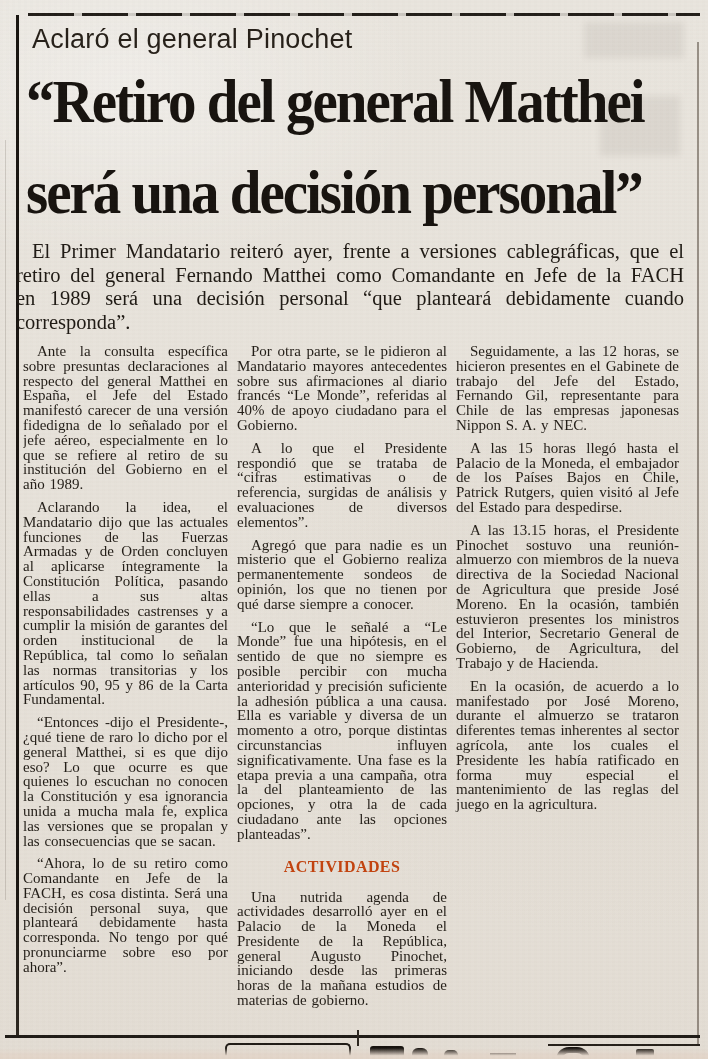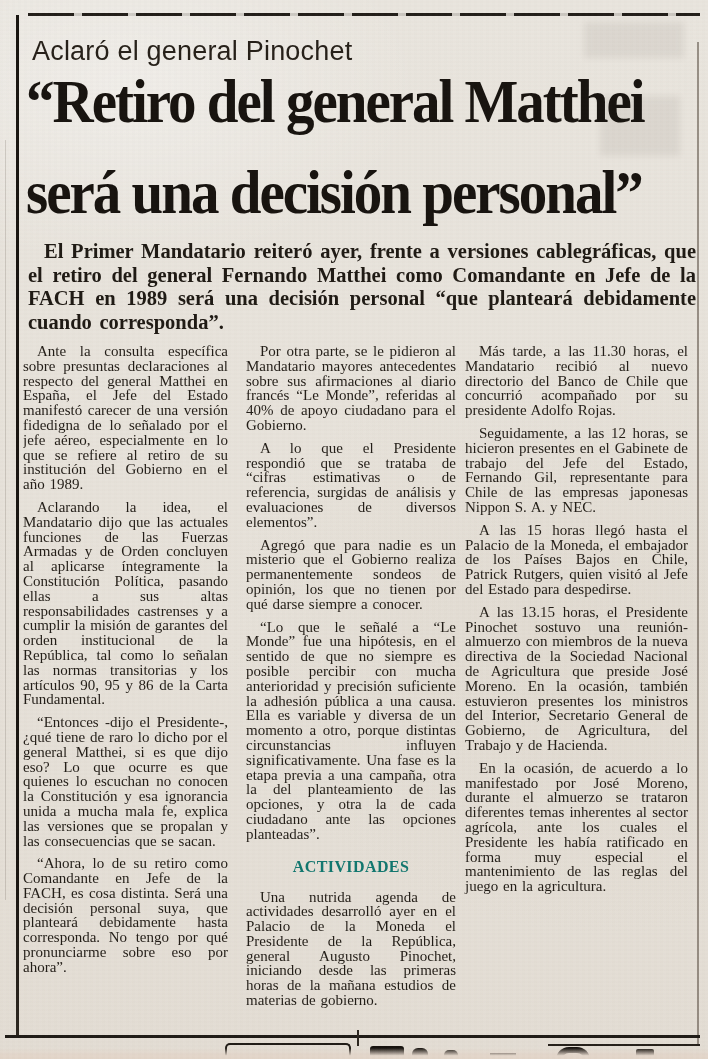--- a/index.html
+++ b/index.html
@@ -29,54 +29,54 @@
     background:repeating-linear-gradient(90deg,#211d18 0 46px, rgba(33,29,24,.15) 46px 54px);
   }
   .rule-left{position:absolute;left:16px;top:15px;width:3px;height:1022px;background:linear-gradient(180deg,#17130f 0 85%,#2b251e);}
   .rule-left-faint{position:absolute;left:5px;top:140px;width:1px;height:760px;background:rgba(60,50,40,.18);}
   .rule-right{position:absolute;left:697px;top:42px;width:2px;height:1002px;background:rgba(70,58,46,.5);}
   .rule-bottom{position:absolute;left:5px;top:1035px;width:695px;height:3px;background:#1d1914;}
   .rule-bottom2{position:absolute;left:548px;top:1044px;width:152px;height:2px;background:#241f19;}
 
   
   .kicker{
-    position:absolute;left:32px;top:36px;width:640px;
+    position:absolute;left:32px;top:24px;width:640px;
     font-family:"Liberation Sans",sans-serif;
     font-size:27px;color:#241e17;letter-spacing:.2px;
   }
   .headline{
     position:absolute;left:26px;top:56px;width:676px;margin:0;
     font-family:"Liberation Serif",serif;font-weight:700;
     font-size:57px;line-height:84px;letter-spacing:-2px;color:#15110d;
     transform:scaleY(1.08);transform-origin:top left;
     white-space:nowrap;
   }
   .lead{
-    position:absolute;left:28px;top:240px;width:668px;margin:0;
-    font-weight:700;font-size:20.5px;line-height:23.5px;color:#1d1812;
+    position:absolute;left:16px;top:240px;width:668px;margin:0;
+    font-weight:400;font-size:20.5px;line-height:23.5px;color:#1d1812;
     text-align:justify;text-indent:16px;word-spacing:2.5px;
   }
 
   
   .cols{
     position:absolute;left:23px;top:344px;width:668px;height:692px;
     display:flex;gap:9px;overflow:hidden;
   }
   .col{color:#201b15;}
   .col p{
     margin:0 0 8px 0;
     font-size:15px;line-height:14.8px;text-align:justify;text-indent:14px;
     word-spacing:1px;
   }
   .col-1{width:205px;}
-  .col-2{width:210px;margin-left:9px;}
+  .col-2{width:210px;}
   .col-3{width:223px;}
   .subhead{
     font-weight:700;font-size:16px;text-align:center;
-    letter-spacing:.4px;margin:16px 0 14px 0;color:#0f766e;
+    letter-spacing:.4px;margin:16px 0 14px 0;color:#c2410c;
   }
 
   
   .frag-box{
     position:absolute;left:225px;top:1043px;width:122px;height:20px;
     border:2px solid #1d1914;border-bottom:none;border-radius:5px 5px 0 0;background:transparent;
   }
   .frag-tick{position:absolute;left:357px;top:1030px;width:2px;height:16px;background:#2a241d;}
   .frag-strip{position:absolute;left:360px;top:1046px;width:340px;height:13px;overflow:hidden;}
   .blob{position:absolute;background:#14100c;}
@@ -118,21 +118,20 @@
   </div>
   <div class="col col-2">
     <p>Por otra parte, se le pidieron al Mandatario mayores antecedentes sobre sus afirmaciones al diario francés “Le Monde”, referidas al 40% de apoyo ciudadano para el Gobierno.</p>
     <p>A lo que el Presidente respondió que se trataba de “cifras estimativas o de referencia, surgidas de análisis y evaluaciones de diversos elementos”.</p>
     <p>Agregó que para nadie es un misterio que el Gobierno realiza permanentemente sondeos de opinión, los que no tienen por qué darse siempre a conocer.</p>
     <p>“Lo que le señalé a “Le Monde” fue una hipótesis, en el sentido de que no siempre es posible percibir con mucha anterioridad y precisión suficiente la adhesión pública a una causa. Ella es variable y diversa de un momento a otro, porque distintas circunstancias influyen significativamente. Una fase es la etapa previa a una campaña, otra la del planteamiento de las opciones, y otra la de cada ciudadano ante las opciones planteadas”.</p>
     <div class="subhead">ACTIVIDADES</div>
     <p>Una nutrida agenda de actividades desarrolló ayer en el Palacio de la Moneda el Presidente de la República, general Augusto Pinochet, iniciando desde las primeras horas de la mañana estudios de materias de gobierno.</p>
   </div>
   <div class="col col-3">
-    <p>Más tarde, a las 11.30 horas, el Mandatario recibió al nuevo directorio del Banco de Chile que concurrió acompañado por su presidente Adolfo Rojas.</p>
     <p>Seguidamente, a las 12 horas, se hicieron presentes en el Gabinete de trabajo del Jefe del Estado, Fernando Gil, representante para Chile de las empresas japonesas Nippon S. A. y NEC.</p>
     <p>A las 15 horas llegó hasta el Palacio de la Moneda, el embajador de los Países Bajos en Chile, Patrick Rutgers, quien visitó al Jefe del Estado para despedirse.</p>
     <p>A las 13.15 horas, el Presidente Pinochet sostuvo una reunión-almuerzo con miembros de la nueva directiva de la Sociedad Nacional de Agricultura que preside José Moreno. En la ocasión, también estuvieron presentes los ministros del Interior, Secretario General de Gobierno, de Agricultura, del Trabajo y de Hacienda.</p>
     <p>En la ocasión, de acuerdo a lo manifestado por José Moreno, durante el almuerzo se trataron diferentes temas inherentes al sector agrícola, ante los cuales el Presidente les había ratificado en forma muy especial el mantenimiento de las reglas del juego en la agricultura.</p>
   </div>
 </div>
 
 <div class="rule-bottom"></div>
 <div class="rule-bottom2"></div>
 

